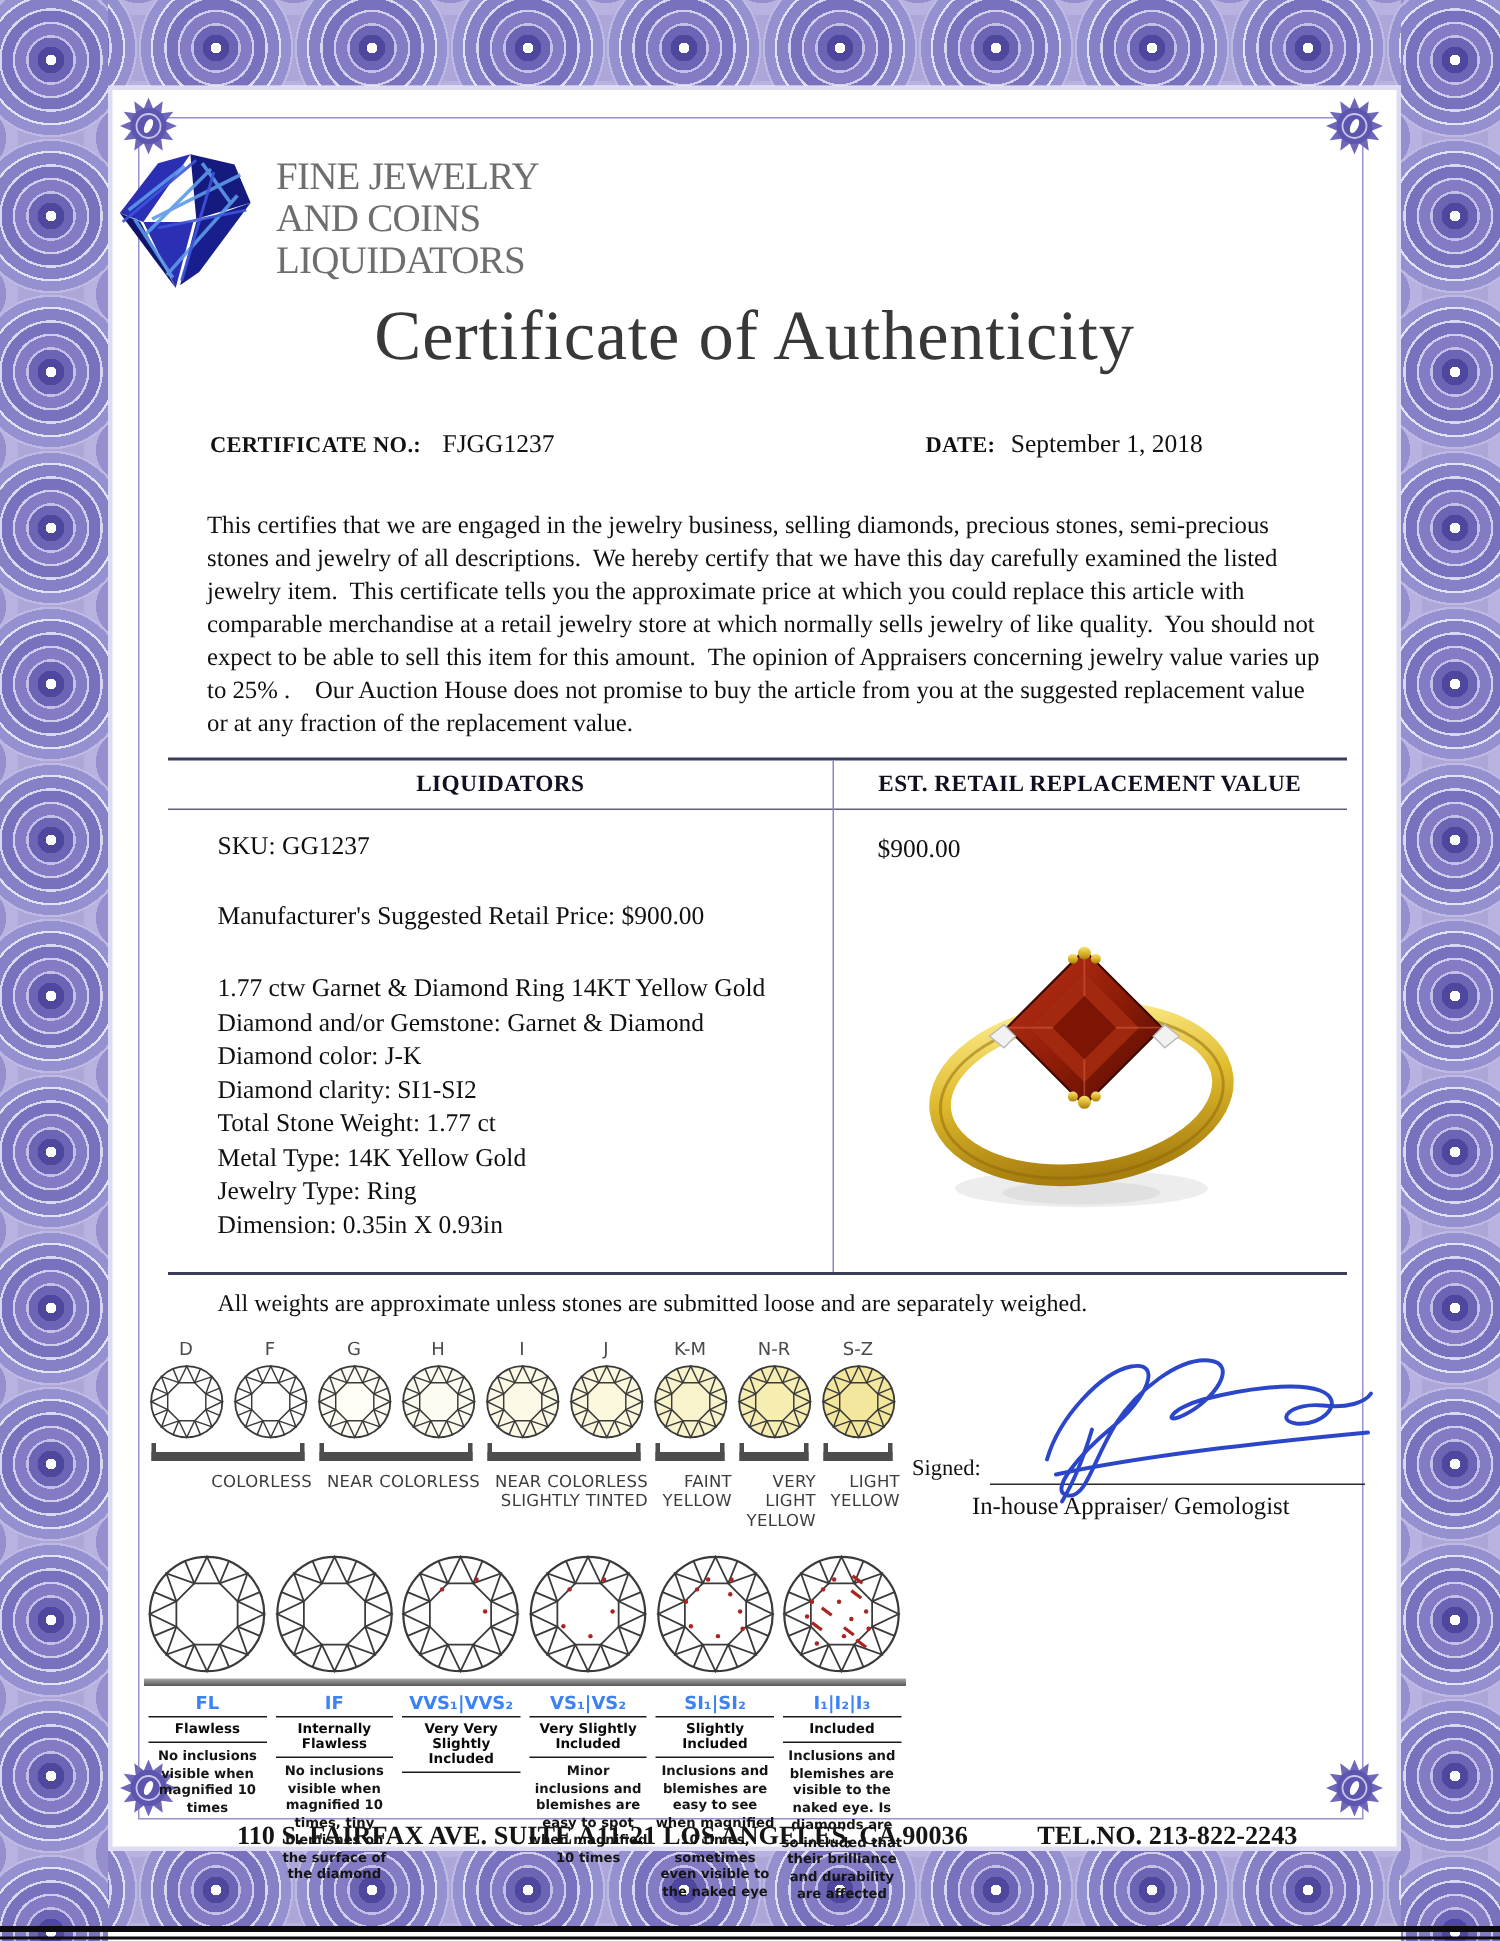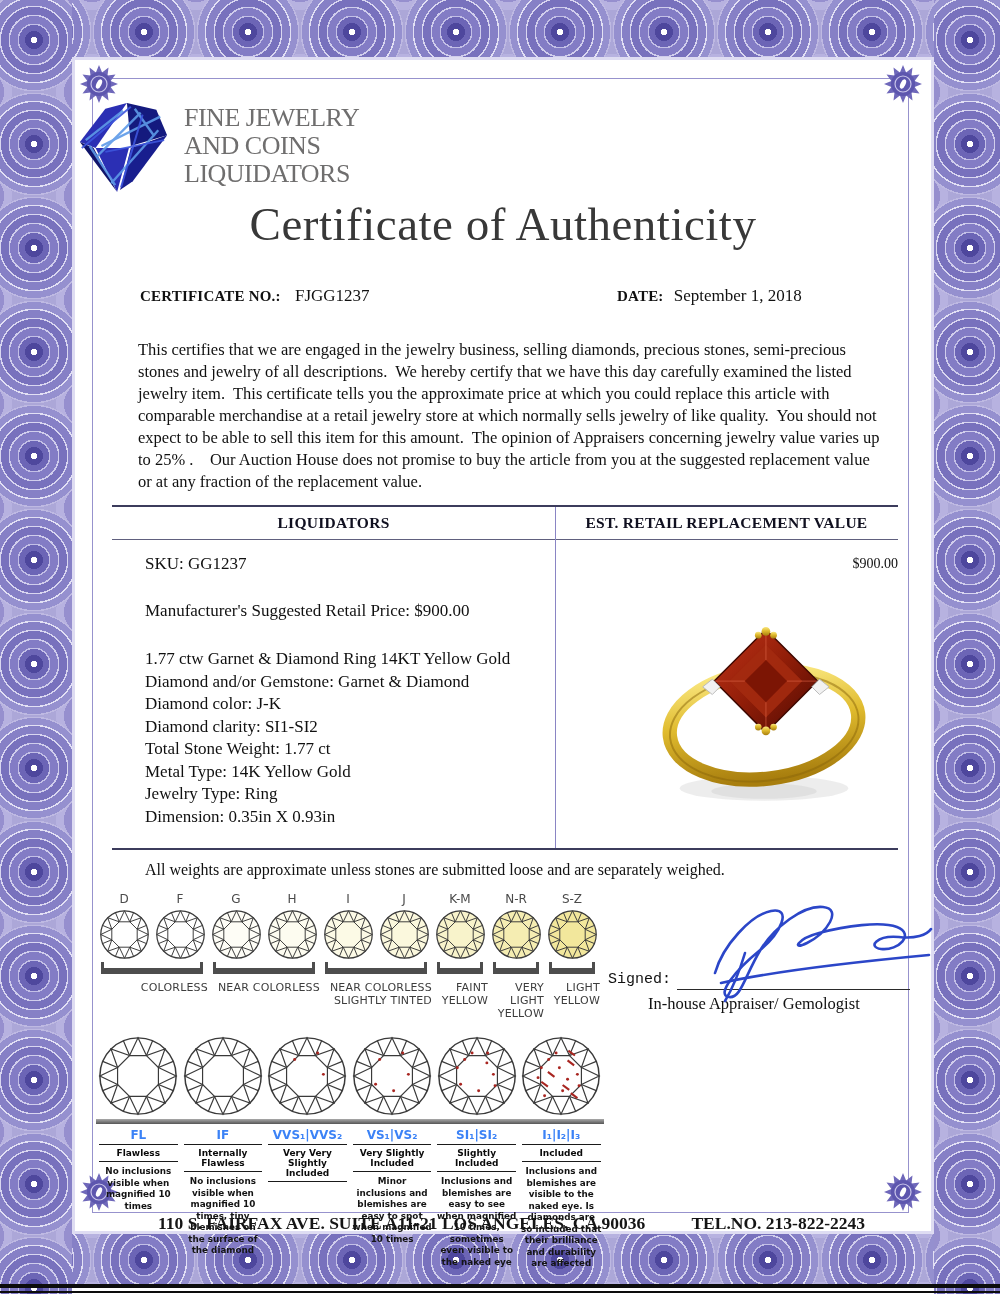--- a/index.html
+++ b/index.html
@@ -40,21 +40,21 @@
 
   
   .vtable{position:absolute;left:40px;top:448px;width:786px;height:341px;border-top:2px solid #3c3c5c;border-bottom:2px solid #3c3c5c;}
   .vt-vline{position:absolute;left:443px;top:0;bottom:0;width:1px;background:#8a85c4;}
   .vt-header{display:flex;height:32px;border-bottom:1.5px solid #60607e;align-items:center;}
   .vt-h-cell{font-weight:bold;font-size:15.5px;letter-spacing:0.3px;text-align:center;color:#101020;}
   .vt-h-left{width:443px;}
   .vt-h-right{flex:1;}
   .vt-body{display:flex;height:306px;}
   .vt-left{width:443px;box-sizing:border-box;padding:14px 6px 0 33px;font-size:17px;color:#101010;}
-  .vt-right{flex:1;box-sizing:border-box;padding:16px 0 0 30px;font-size:14px;color:#101010;text-align:right;}
+  .vt-right{flex:1;box-sizing:border-box;padding:16px 0 0 30px;font-size:17px;color:#101010;}
   .sku-line{margin-bottom:27px;}
   .msrp-line{margin-bottom:27px;}
   .detail-line{line-height:22.5px;}
   .ring-figure{margin:28px 0 0 2px;}
 
   .weights-note{position:absolute;top:804px;left:73px;font-size:16px;color:#101010;}
 
   
   .color-chart{position:absolute;left:24px;top:835px;width:506px;font-family:"DejaVu Sans",sans-serif;}
   .cc-letters{display:flex;}
@@ -76,21 +76,21 @@
   .cl-bar{height:5px;background:linear-gradient(#a9a9a9,#565656);margin-top:2px;}
   .cl-cols{display:flex;}
   .cl-col{width:84.6px;box-sizing:border-box;text-align:center;}
   .cl-grade{font-weight:bold;font-size:12px;color:#3b82f6;border-bottom:1.5px solid #1a1a1a;margin:2px 3px 0;padding:2px 0 2px;}
   .cl-name{font-weight:bold;font-size:9px;color:#0a0a0a;border-bottom:1.5px solid #1a1a1a;margin:0 3px;padding:3px 0 3px;}
   .cl-desc{font-size:8.8px;line-height:11.5px;color:#141414;padding:4px 2px 0;font-weight:bold;}
 
   
   .signature-block{position:absolute;left:536px;top:846px;width:302px;}
   .sig-row{display:flex;align-items:flex-end;}
-  .signed-label{font-size:15px;color:#111;padding-bottom:2px;font-family:Liberation Mono, monospace;}
+  .signed-label{font-size:15px;color:#111;padding-bottom:2px;font-family:Liberation Serif, serif;}
   .sig-line{flex:1;border-bottom:1.5px solid #2a2a2a;height:86px;position:relative;margin-left:6px;}
   .sig-script{position:absolute;left:8px;bottom:-14px;}
   .signer-title{margin-top:4px;margin-left:40px;font-size:16.5px;color:#111;}
 
   
   .footer-row{position:absolute;left:20px;top:1156px;width:815px;display:flex;justify-content:space-between;font-size:17.5px;font-weight:bold;color:#151515;}
   .footer-address{margin-left:66px;}
   .footer-tel{margin-right:42px;}
 </style>
 </head>

